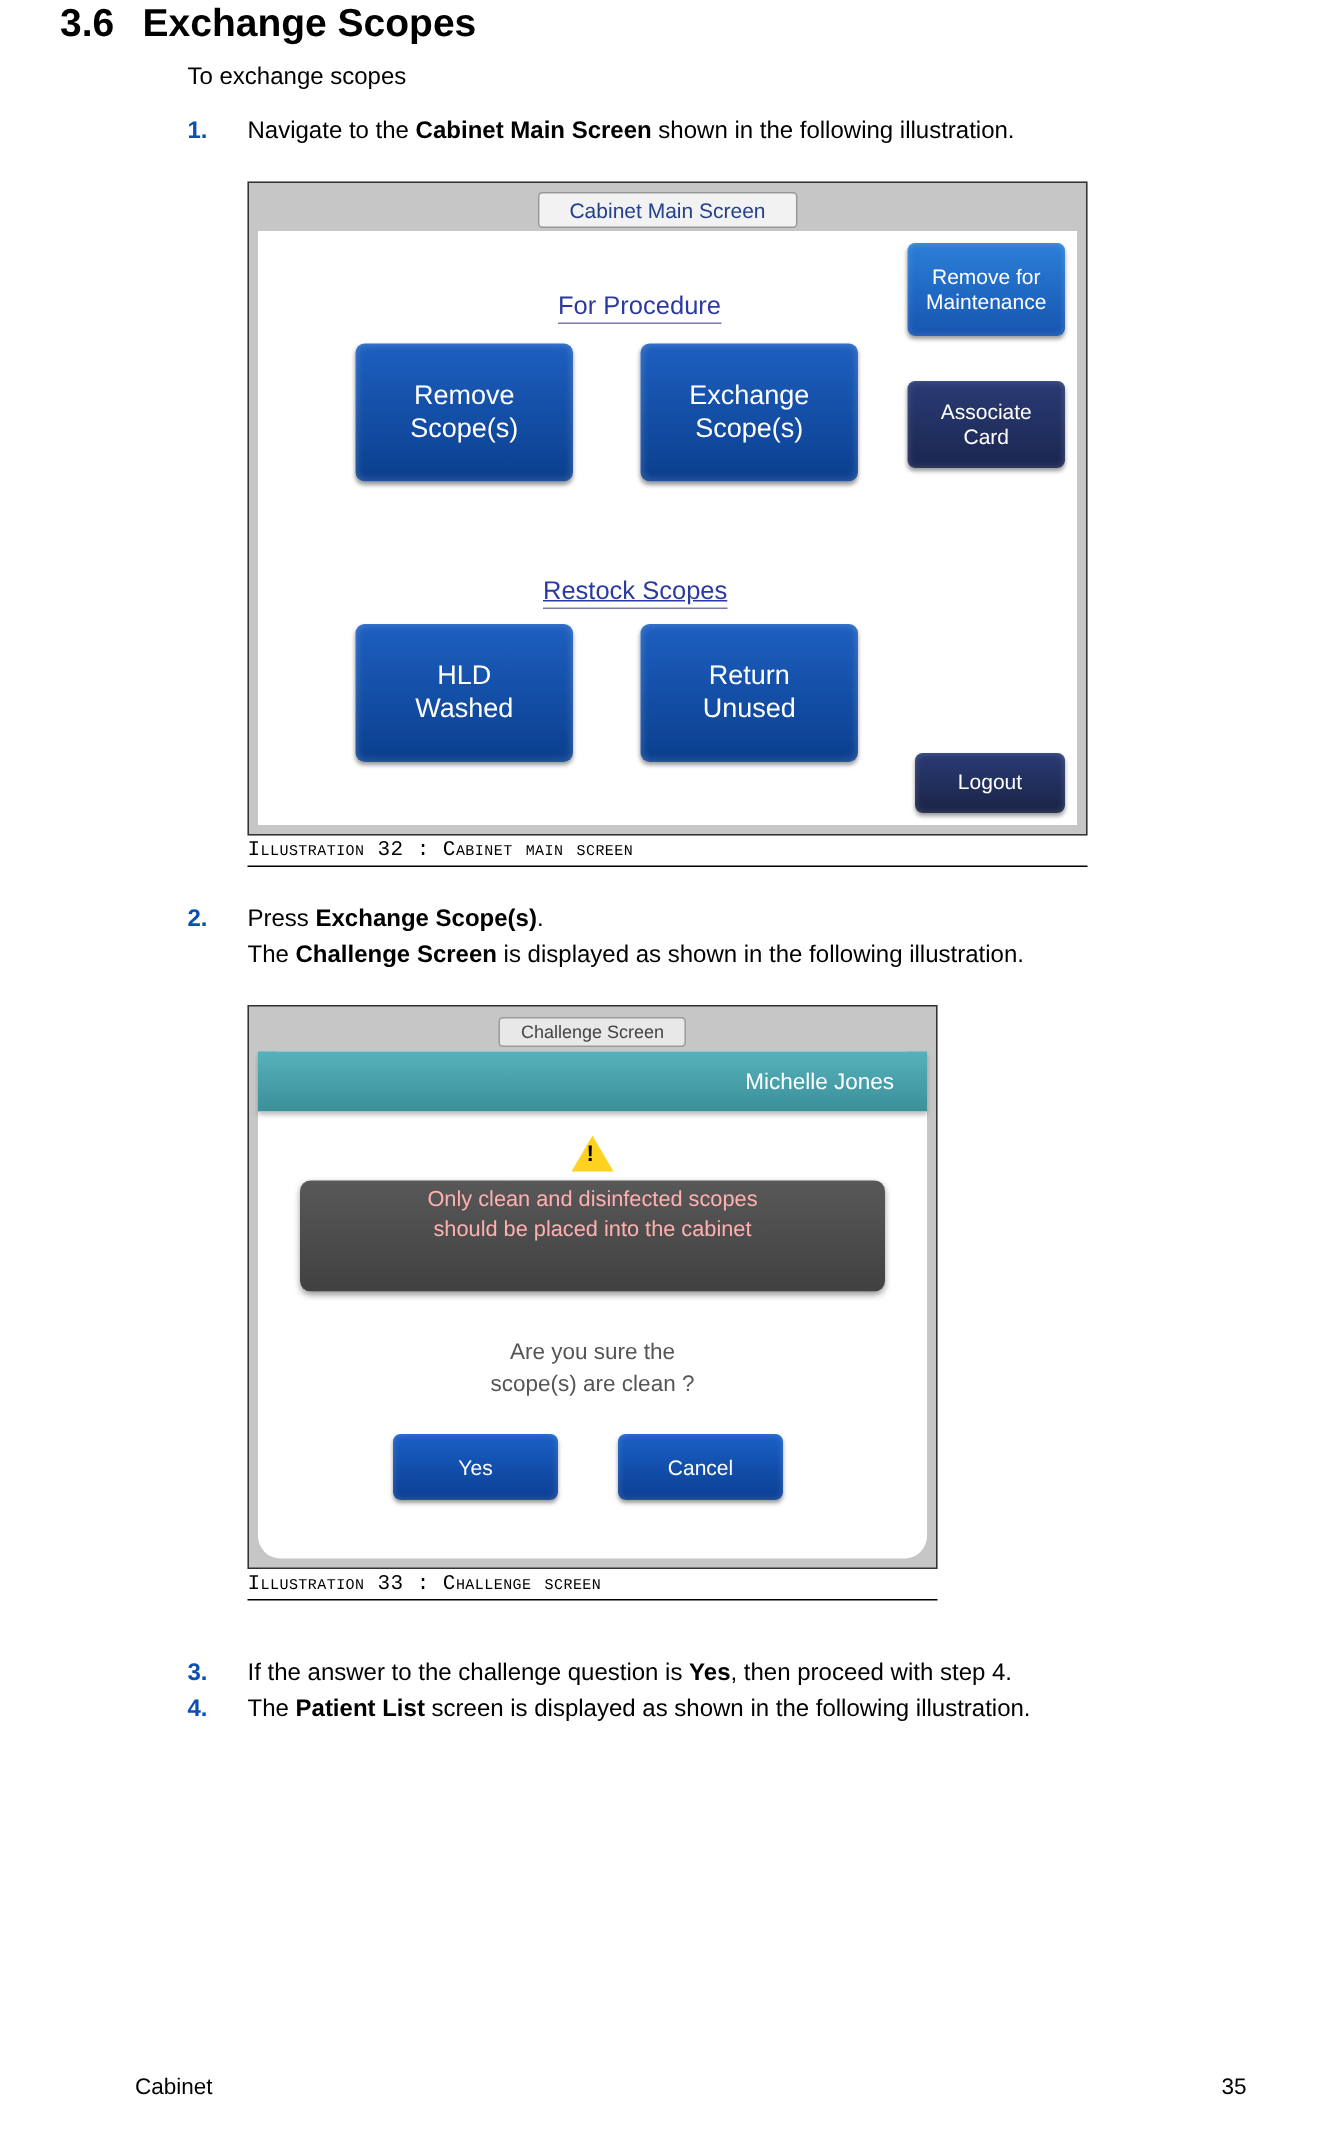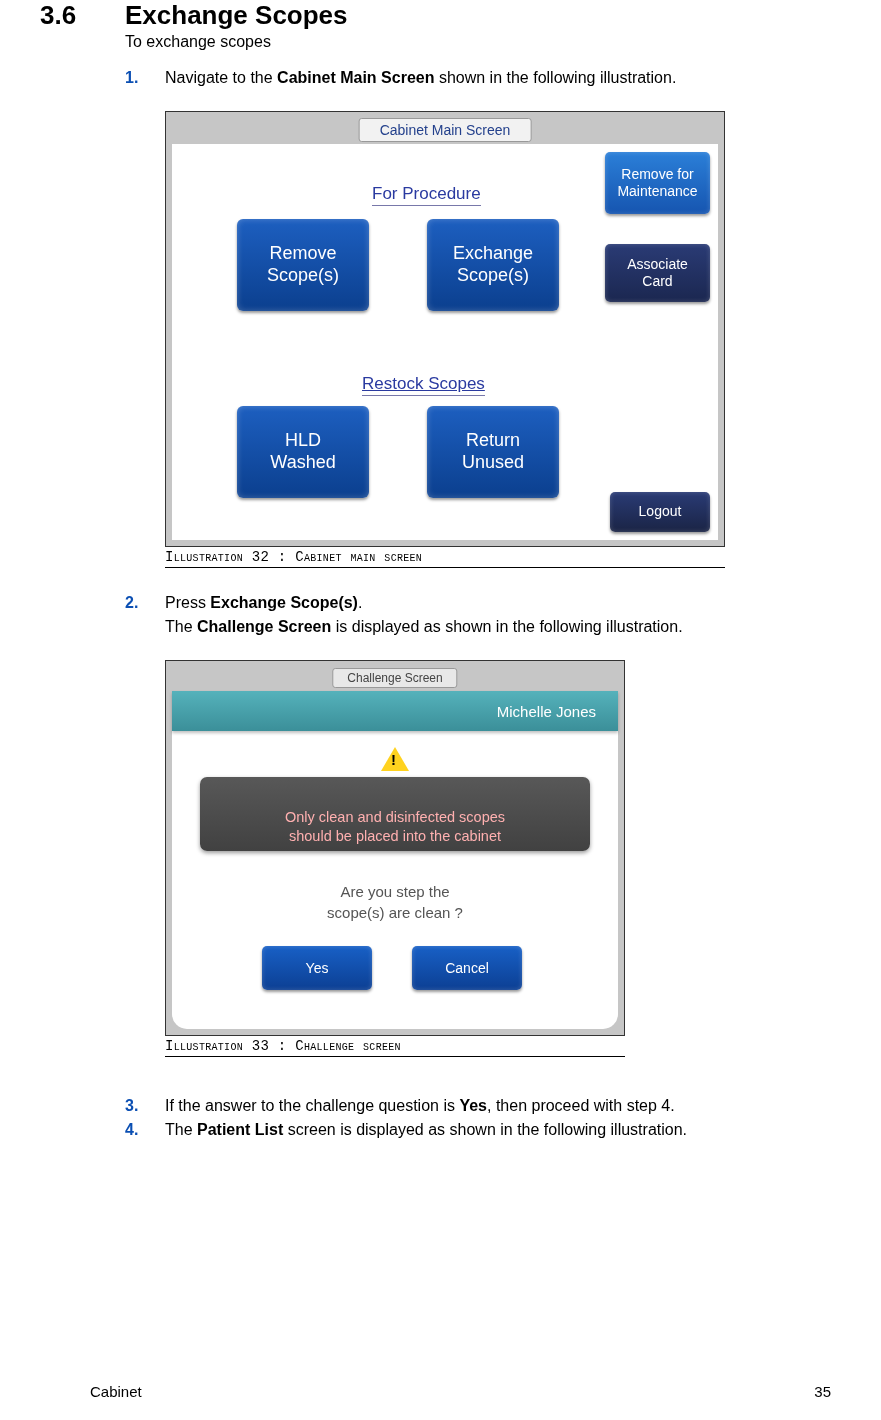--- a/index.html
+++ b/index.html
@@ -14,25 +14,24 @@
   }
   .page {
     padding: 0 50px 30px 40px;
     box-sizing: border-box;
     position: relative;
     min-height: 1420px;
   }
   .sec-title {
     display: flex;
     align-items: baseline;
-    gap: 30px;
     margin-top: 0;
     font-size: 26px;
     font-weight: bold;
-    margin-bottom: 2px;
+    margin-bottom: 12px;
   }
   .sec-num { min-width: 55px; }
   .sec-name { font-size: 26px; font-weight: bold; }
   .indent1 { margin-left: 85px; }
   .subhead {
     font-weight: normal;
     font-size: 16px;
     margin-bottom: 18px;
   }
   .step { display: flex; margin-bottom: 6px; }
@@ -103,21 +102,21 @@
     color: #2a3aa0;
     font-size: 17px;
     border-bottom: 1px solid #7878aa;
     padding-bottom: 1px;
     display: inline-block;
   }
   .cms .forproc-lbl { position: absolute; left: 200px; top: 40px; }
   .cms .restock-lbl { position: absolute; left: 190px; top: 230px; text-decoration: underline; }
   .cms .big-btn {
     position: absolute;
-    width: 132px;
+    width: 145px;
     height: 92px;
     border-radius: 6px;
     background: linear-gradient(#1d5fc0, #0b3f8e);
     color: #fff;
     font-size: 18px;
     text-align: center;
     display: flex;
     flex-direction: column;
     justify-content: center;
     line-height: 1.2;
@@ -213,21 +212,21 @@
     position: absolute;
     left: 28px; right: 28px; top: 86px; height: 66px;
     background: linear-gradient(#585858, #414141);
     color: #ffb0b0;
     text-align: center;
     border-radius: 7px;
     font-size: 14.5px;
     line-height: 1.35;
     display: flex;
     flex-direction: column;
-    justify-content: flex-end;
+    justify-content: flex-start;
     padding: 4px 10px;
     box-shadow: 0 2px 4px rgba(0,0,0,0.4);
   }
   .chal .q {
     position: absolute;
     left: 0; right: 0; top: 190px;
     text-align: center;
     font-size: 15px;
     color: #555;
     line-height: 1.4;
@@ -335,21 +334,21 @@
           <div class="white2">
             <div class="userbar">
               <span>Michelle Jones</span>
             </div>
             <div class="warn-icon"></div>
             <div class="warn-box">
               <span>Only clean and disinfected scopes</span>
               <span>should be placed into the cabinet</span>
             </div>
             <div class="q">
-              <span>Are you step the</span><br>
+              <span>Are you sure the</span><br>
               <span>scope(s) are clean ?</span>
             </div>
             <div class="btn btn-yes">
               <span>Yes</span>
             </div>
             <div class="btn btn-cancel">
               <span>Cancel</span>
             </div>
           </div>
         </div>

